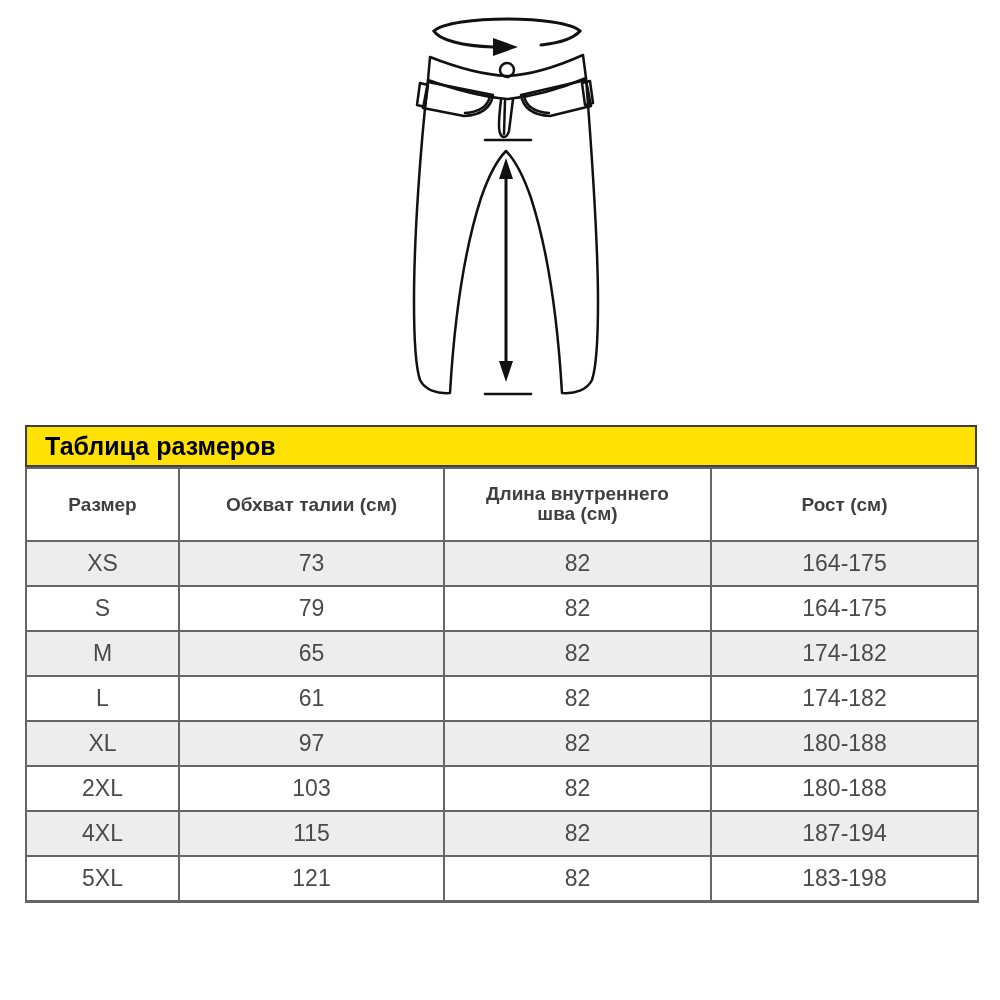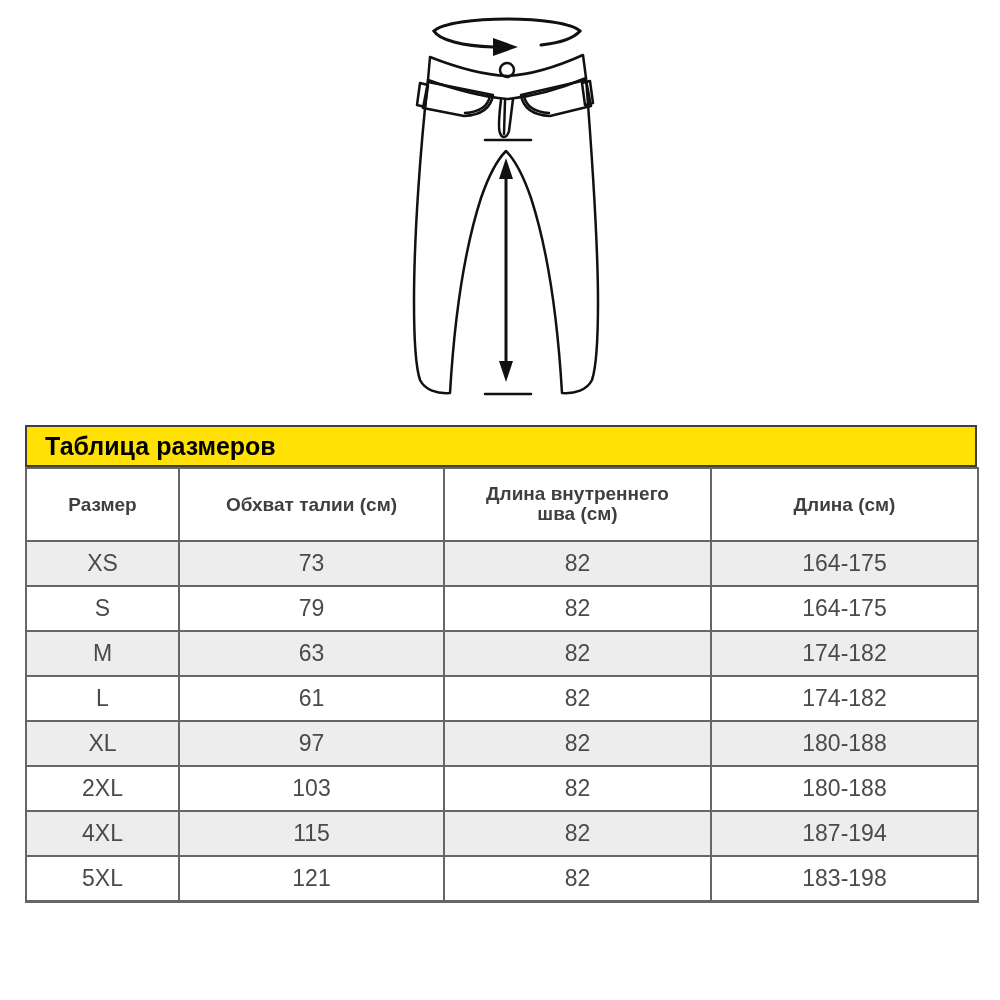--- a/index.html
+++ b/index.html
@@ -132,40 +132,40 @@
         <th class="col-size">
           <span class="hdr">Размер</span>
         </th>
         <th class="col-waist">
           <span class="hdr">Обхват талии (см)</span>
         </th>
         <th class="col-inseam">
           <span class="hdr">Длина внутреннего шва (см)</span>
         </th>
         <th class="col-height">
-          <span class="hdr">Длина (см)</span>
+          <span class="hdr">Рост (см)</span>
         </th>
       </tr>
     </thead>
     <tbody>
         <tr>
     <td>XS</td>
     <td>73</td>
     <td>82</td>
     <td>164-175</td>
   </tr>
         <tr>
     <td>S</td>
     <td>79</td>
     <td>82</td>
     <td>164-175</td>
   </tr>
         <tr>
     <td>M</td>
-    <td>63</td>
+    <td>65</td>
     <td>82</td>
     <td>174-182</td>
   </tr>
         <tr>
     <td>L</td>
     <td>61</td>
     <td>82</td>
     <td>174-182</td>
   </tr>
         <tr>

